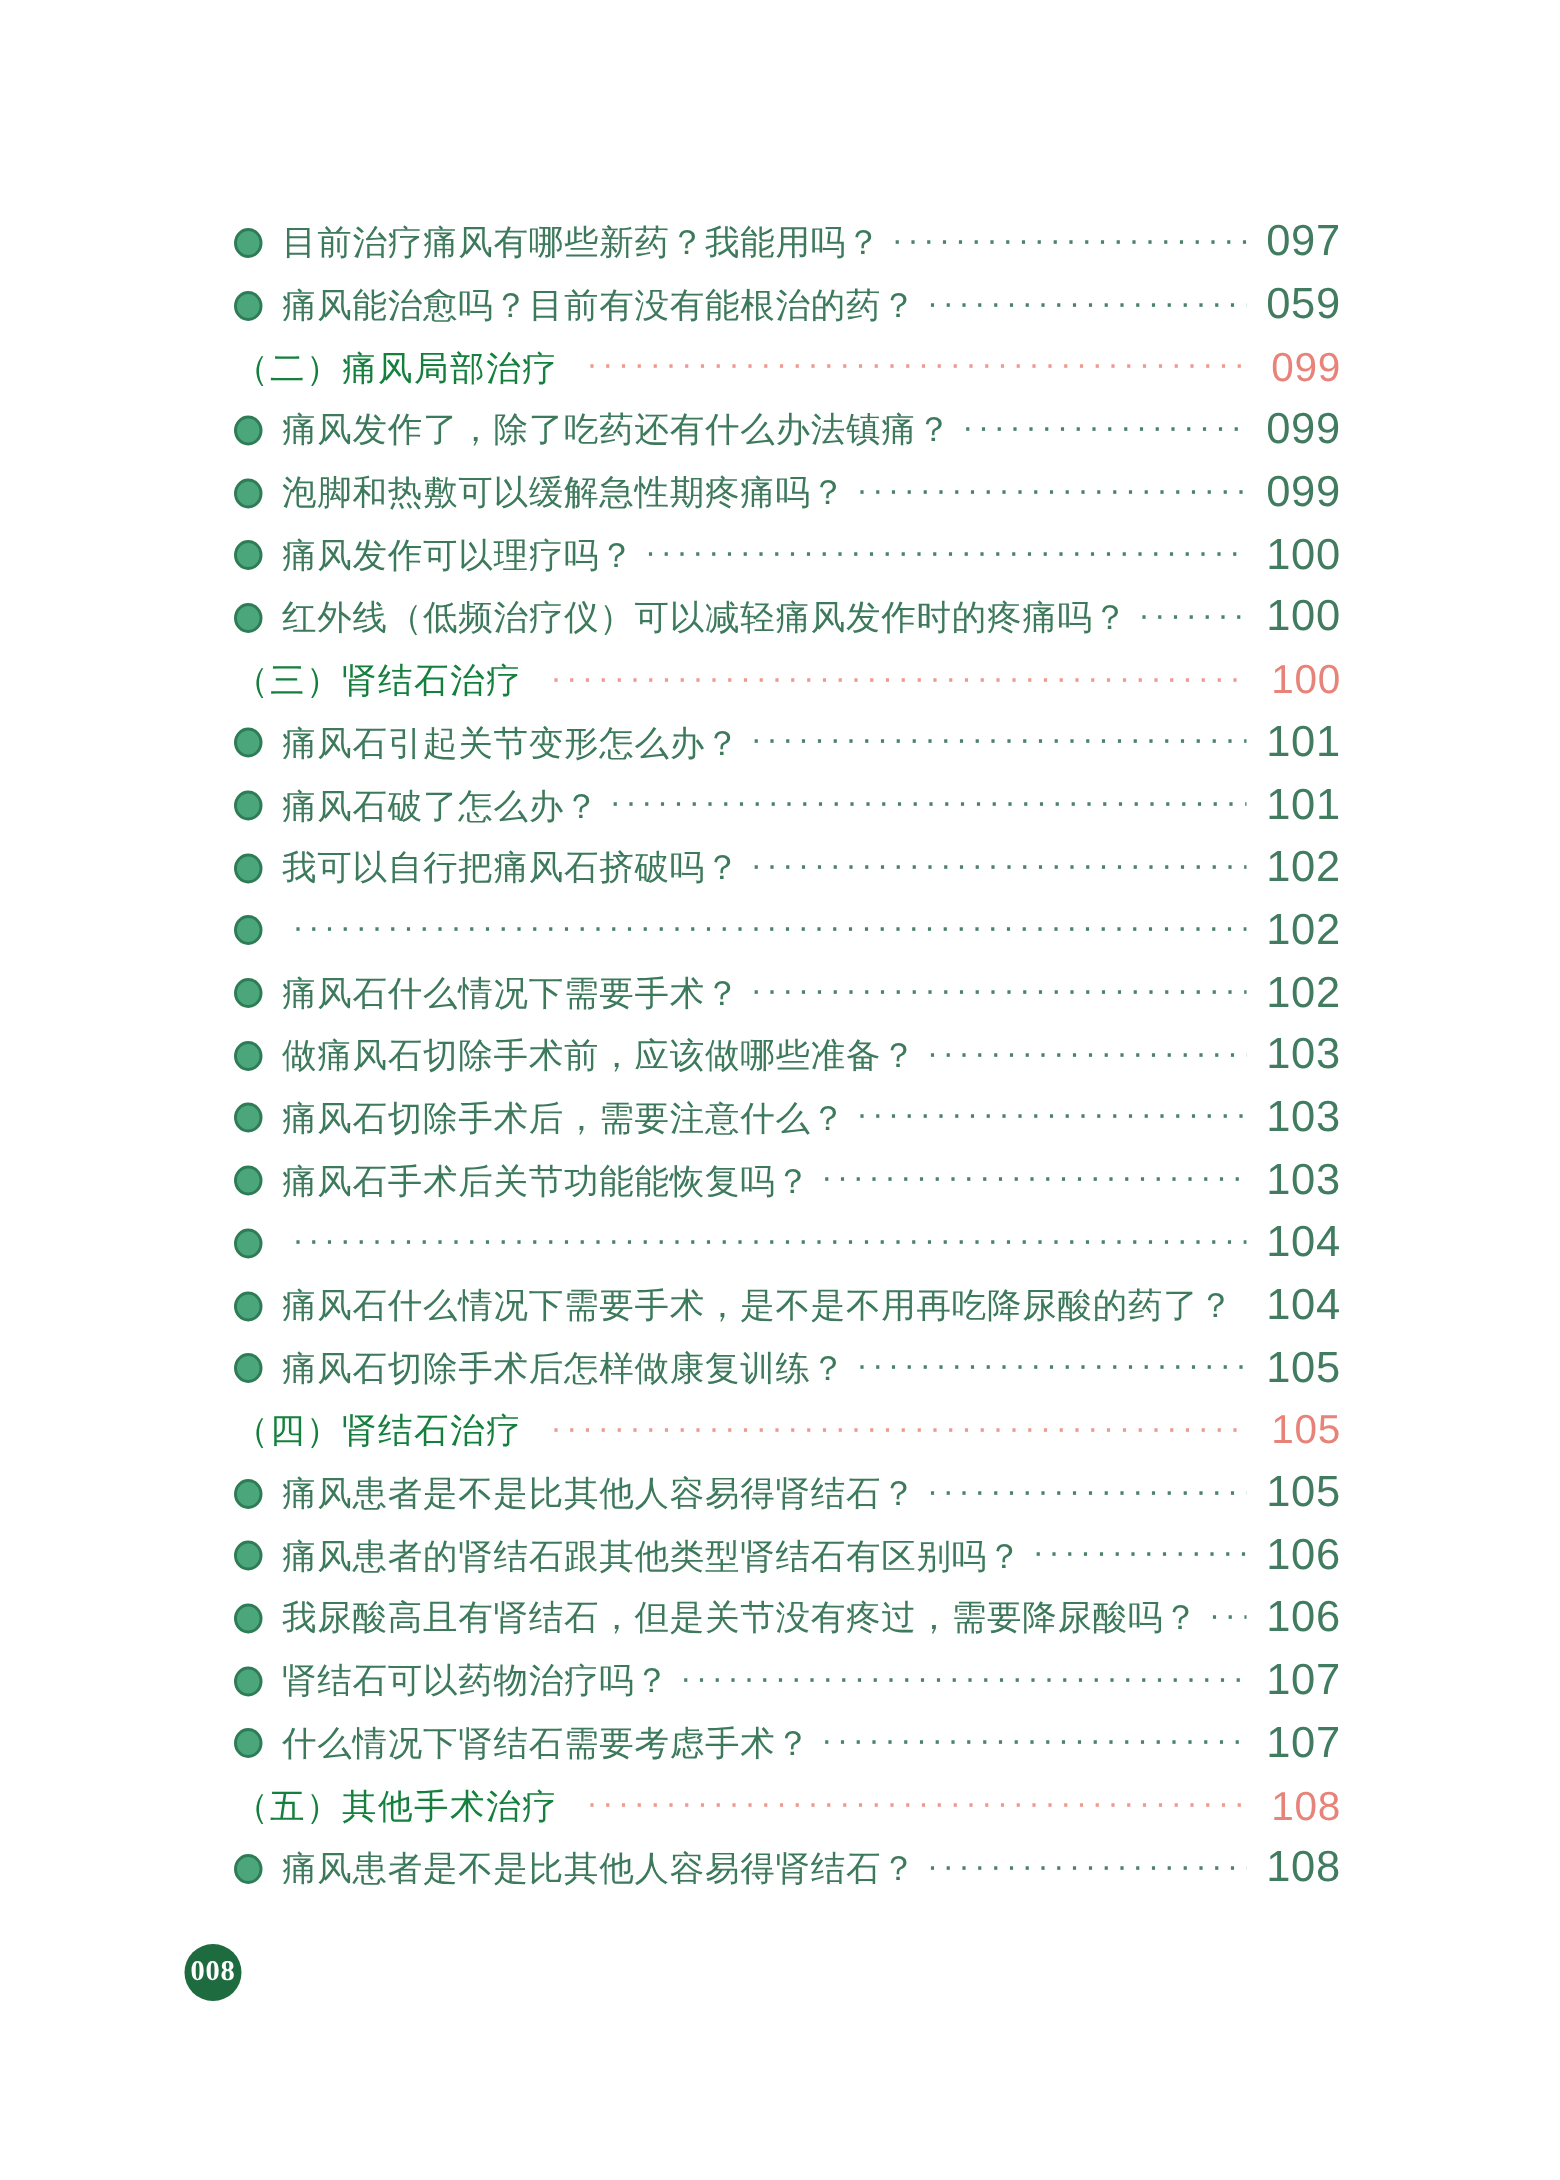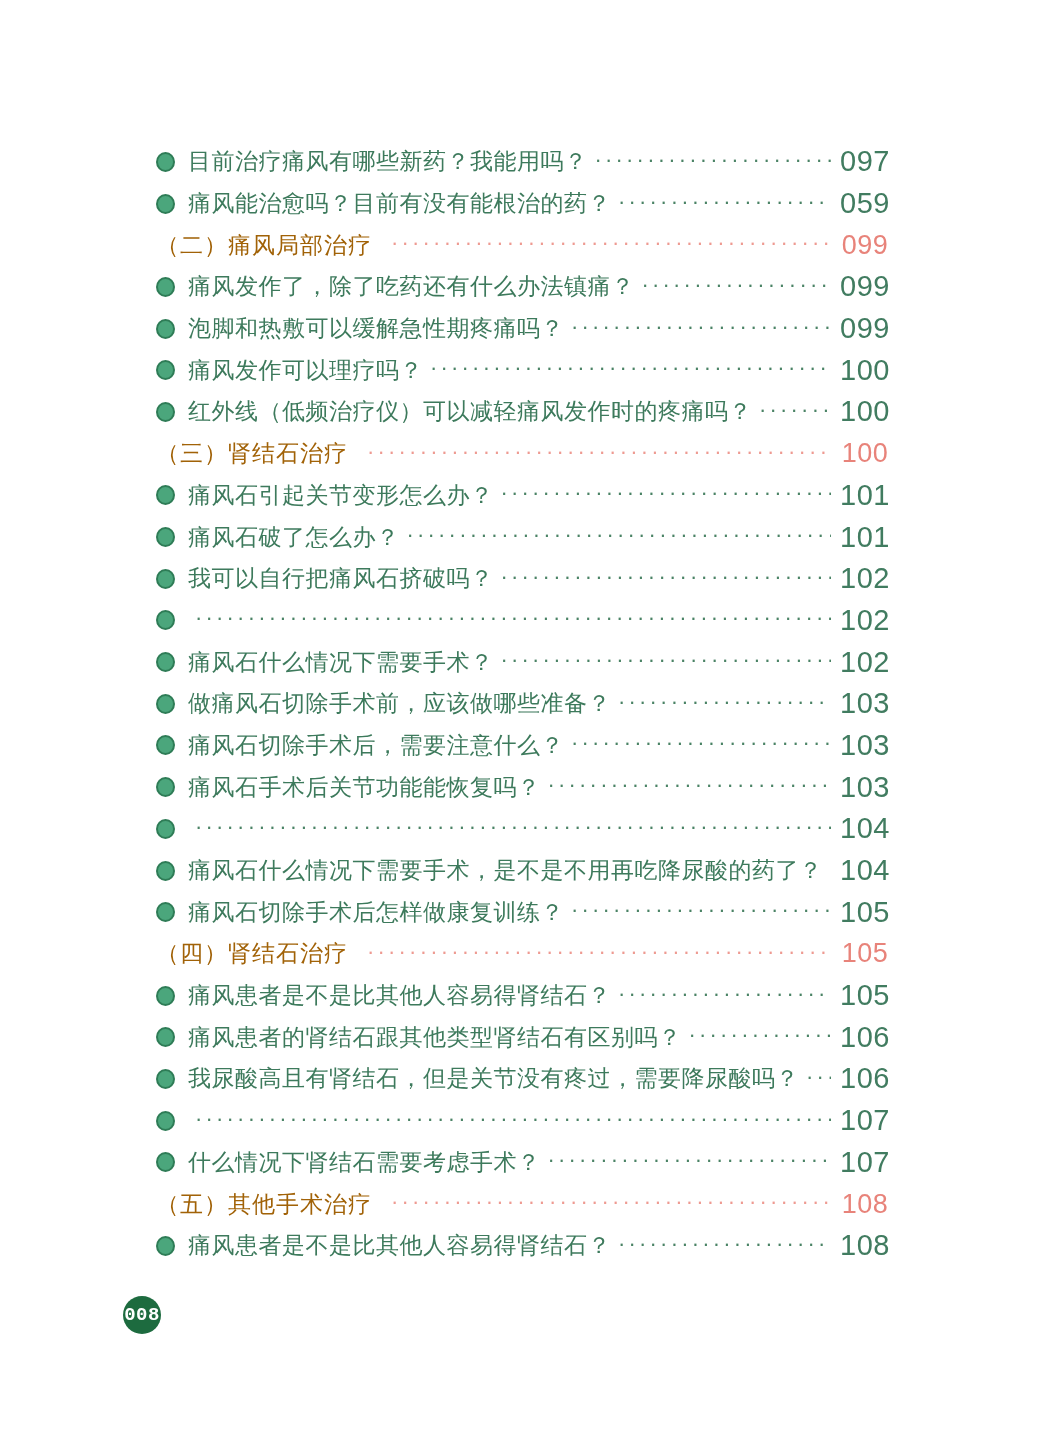--- a/index.html
+++ b/index.html
@@ -54,27 +54,27 @@
     color: #4a8365;
     margin: 0 5px 0 7px;
     transform: translateY(-2px);
   }
   .leader::after {
     content: "····················································································································";
   }
   .pagenum {
     flex: none;
     min-width: 58px;
-    text-align: center;
+    text-align: right;
     font-size: 29px;
     color: #417c60;
     letter-spacing: 0.5px;
   }
   .row.section .entry-text {
-    color: #a16207;
+    color: #15803d;
     letter-spacing: 1px;
   }
   .row.section .leader {
     color: #ee9a91;
     padding-left: 12px;
   }
   .row.section .pagenum {
     color: #e8837a;
     font-size: 27px;
   }
@@ -83,21 +83,21 @@
     left: 123px;
     top: 1296px;
     width: 38px;
     height: 38px;
     border-radius: 50%;
     background: #1d6b3f;
     color: #ffffff;
     display: flex;
     align-items: center;
     justify-content: center;
-    font-family: Liberation Mono, monospace;
+    font-family: Liberation Serif, serif;
     font-weight: bold;
     font-size: 19px;
     letter-spacing: 0.5px;
   }
 </style>
 </head>
 <body>
 
 <div class="page">
   <div class="toc" id="toc">
@@ -229,20 +229,21 @@
         <span class="pagenum">106</span>
       </div>
       <div class="row item">
         <span class="bullet"></span>
         <span class="entry-text">我尿酸高且有肾结石，但是关节没有疼过，需要降尿酸吗？</span>
         <span class="leader"></span>
         <span class="pagenum">106</span>
       </div>
       <div class="row item">
         <span class="bullet"></span>
+        <span class="entry-text">肾结石可以药物治疗吗？</span>
         <span class="leader"></span>
         <span class="pagenum">107</span>
       </div>
       <div class="row item">
         <span class="bullet"></span>
         <span class="entry-text">什么情况下肾结石需要考虑手术？</span>
         <span class="leader"></span>
         <span class="pagenum">107</span>
       </div>
       <div class="row section">

